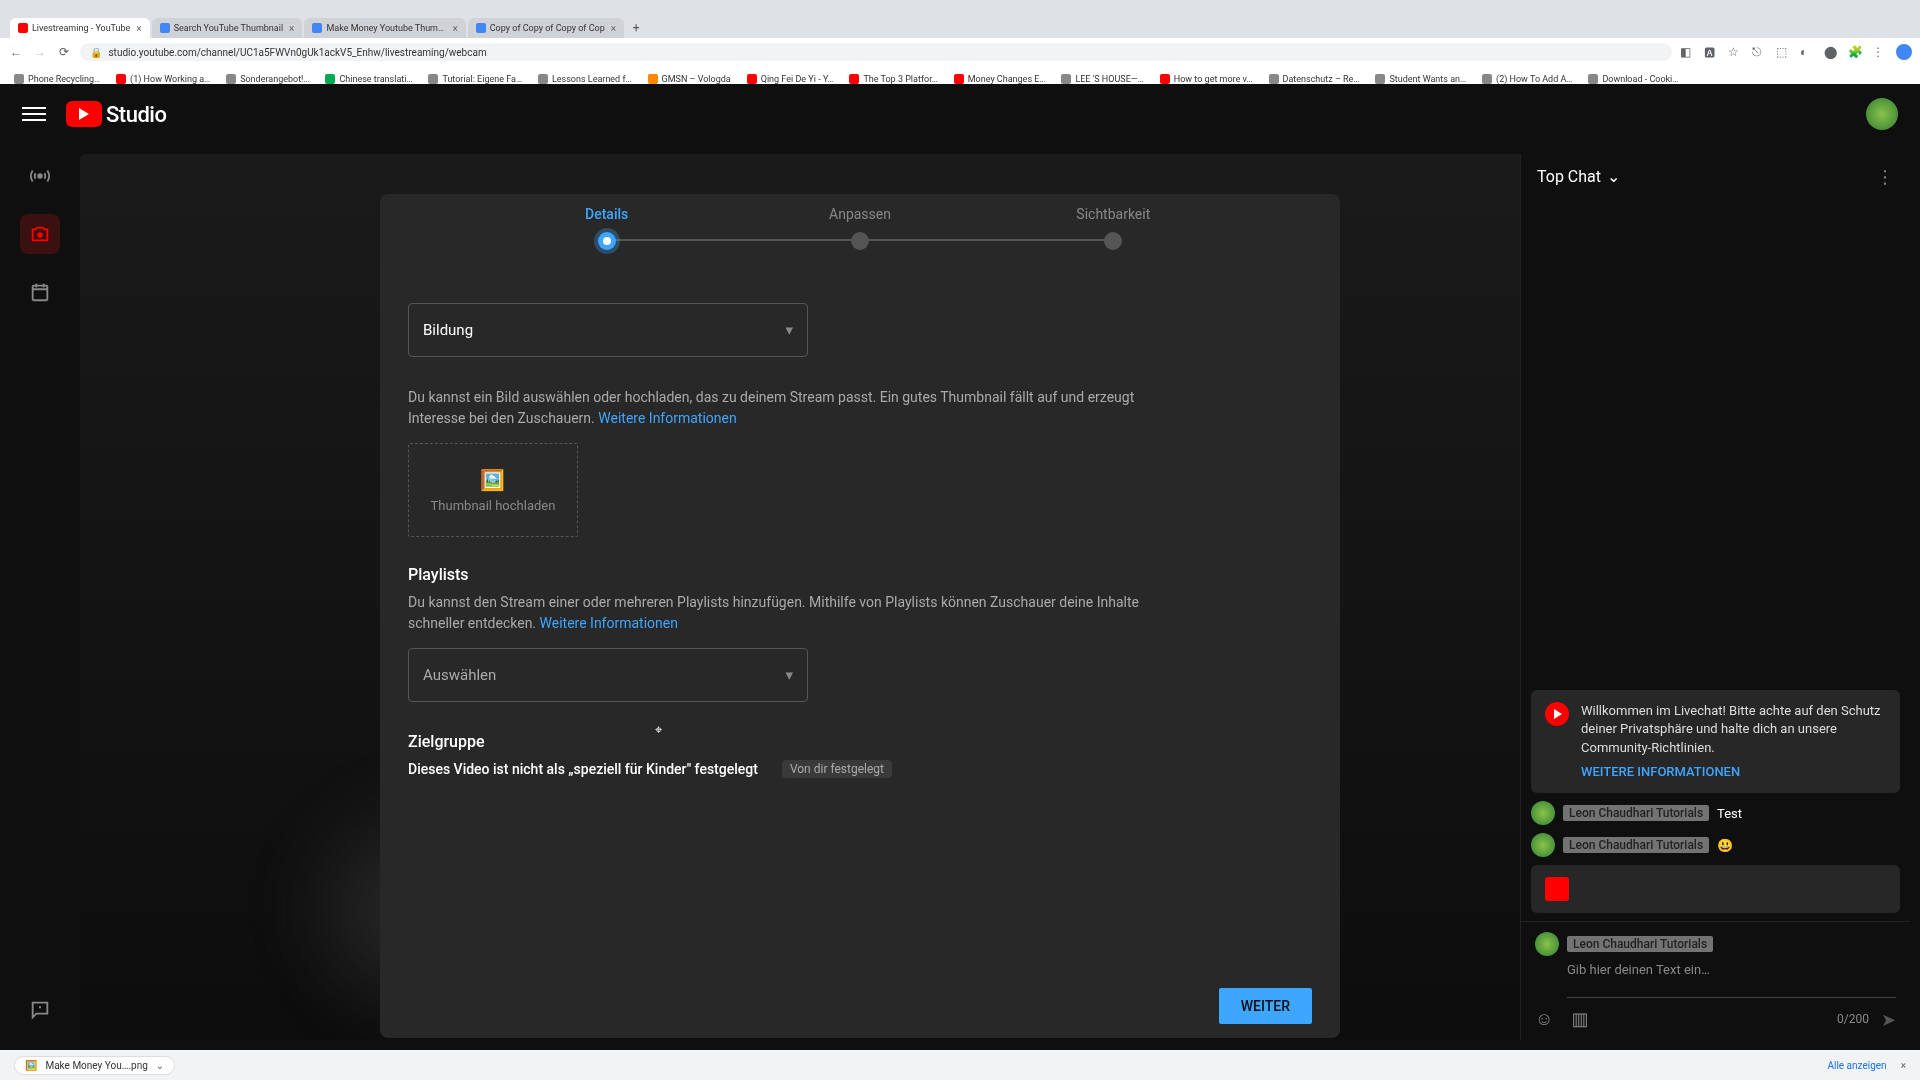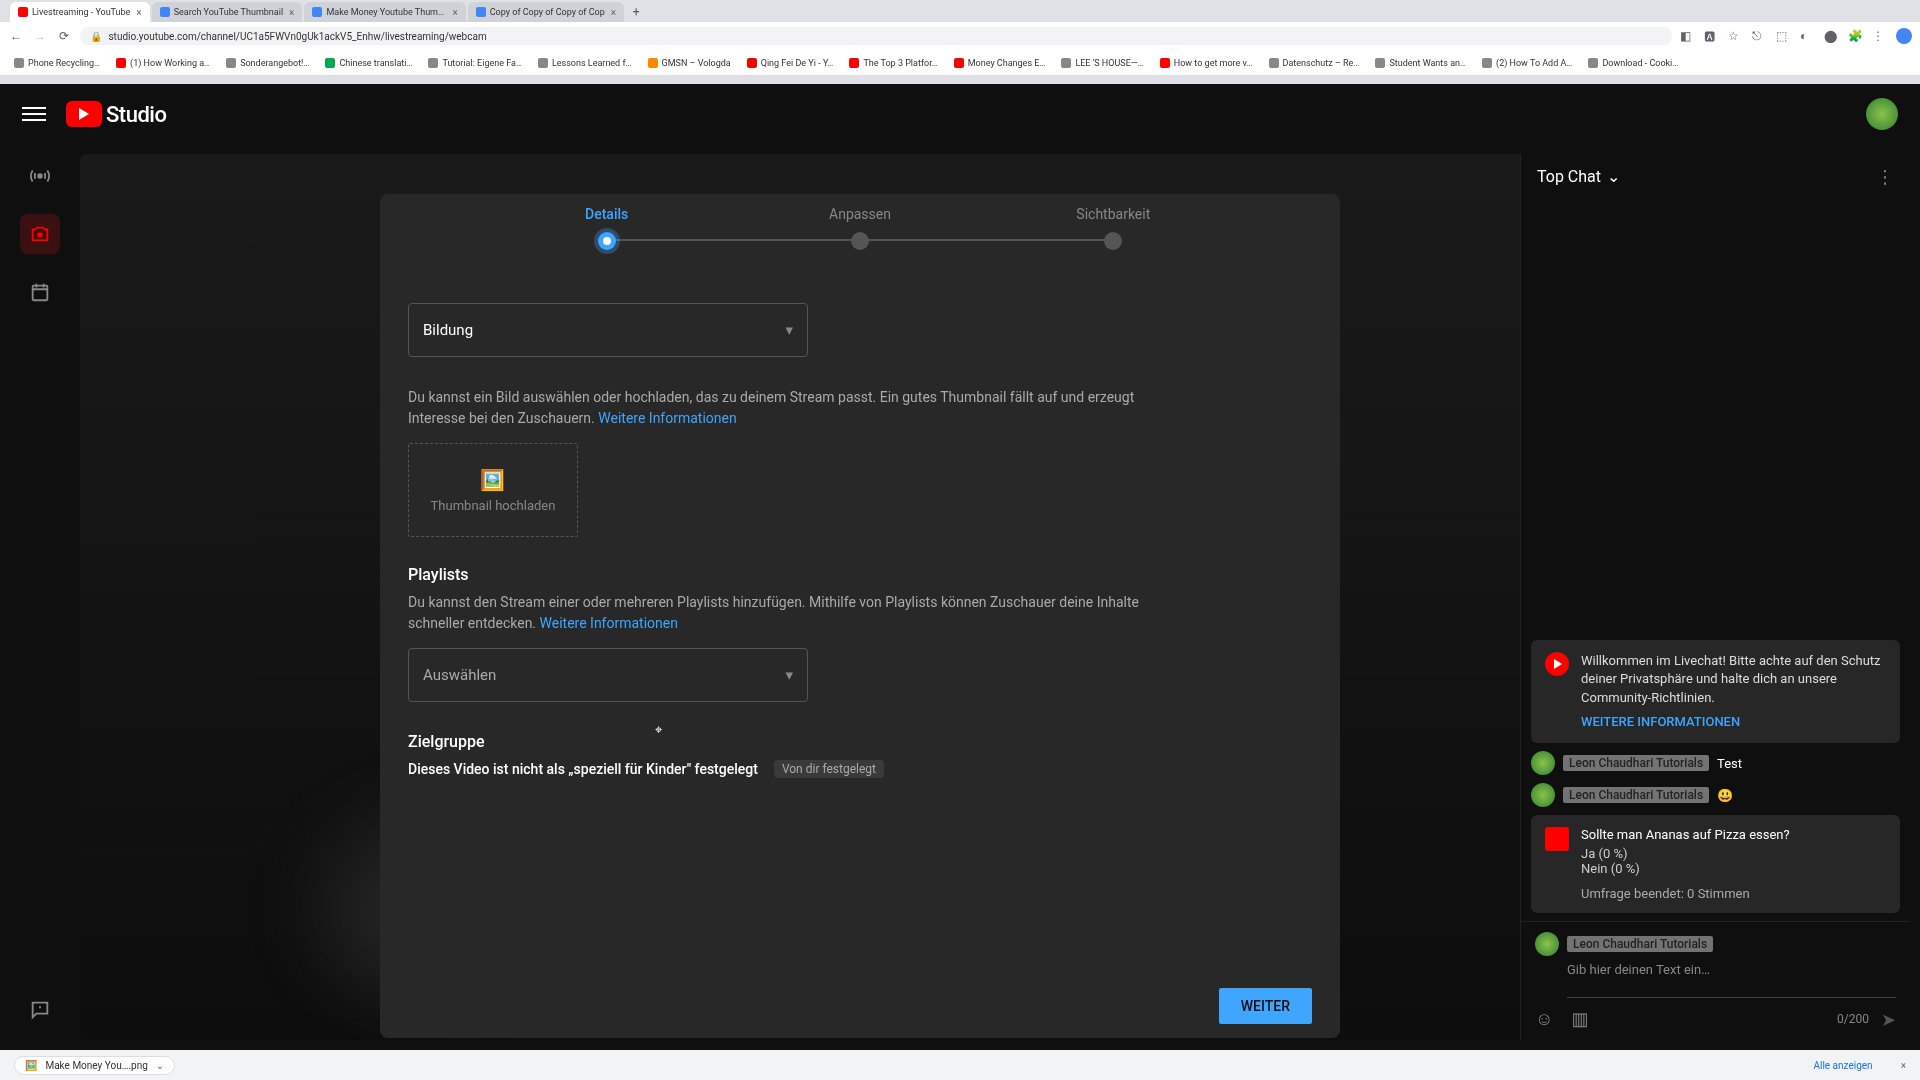--- a/index.html
+++ b/index.html
@@ -1,20 +1,20 @@
 <!DOCTYPE html>
 <html><head>
 <meta charset="utf-8">
 <style>
 * { margin: 0; padding: 0; box-sizing: border-box; font-family: Roboto, Arial, sans-serif; }
 body { background: #0f0f0f; color: #fff; width: 1920px; height: 1080px; overflow: hidden; }
 
 
 .browser-chrome { background: #dee1e6; height: 84px; }
-.tab-strip { height: 22px; background: #dee1e6; display: flex; align-items: flex-end; padding-left: 10px; }
+.tab-strip { height: 38px; background: #dee1e6; display: flex; align-items: flex-end; padding-left: 10px; }
 .tab { display: flex; align-items: center; background: #fff; height: 20px; padding: 0 8px; font-size: 9px; color: #333; border-radius: 6px 6px 0 0; margin-right: 2px; max-width: 180px; }
 .tab.inactive { background: #cfd2d6; }
 .tab-favicon { width: 10px; height: 10px; margin-right: 4px; border-radius: 2px; background: #888; }
 .tab-text { white-space: nowrap; overflow: hidden; text-overflow: ellipsis; max-width: 120px; }
 .tab-close { margin-left: 6px; font-size: 10px; color: #666; }
 .tab-add { width: 20px; height: 20px; display: flex; align-items: center; justify-content: center; color: #555; font-size: 12px; }
 .addr-bar-row { height: 28px; background: #fff; display: flex; align-items: center; padding: 0 8px; gap: 8px; }
 .nav-btn { width: 16px; height: 16px; display: flex; align-items: center; justify-content: center; color: #5f6368; font-size: 12px; }
 .addr-field { flex: 1; height: 18px; background: #f1f3f4; border-radius: 9px; display: flex; align-items: center; padding: 0 10px; font-size: 10px; color: #333; }
 .addr-icon-group { display: flex; gap: 10px; align-items: center; }
@@ -61,21 +61,21 @@
 .dialog-content::-webkit-scrollbar-thumb { background: #555; border-radius: 5px; }
 
 .cutoff-text { font-size: 14px; color: #aaa; margin: 4px 0 14px; overflow: hidden; height: 5px; }
 .select-field { width: 400px; height: 54px; border: 1px solid #555; border-radius: 4px; display: flex; align-items: center; justify-content: space-between; padding: 0 14px; color: #fff; margin-bottom: 30px; font-size: 15px; }
 .select-caret { color: #888; }
 .section-h { font-size: 16px; font-weight: 500; margin: 10px 0 8px; }
 .section-desc { font-size: 14px; color: #aaa; line-height: 1.5; margin-bottom: 14px; max-width: 770px; }
 .link { color: #3ea6ff; cursor: pointer; }
 .thumb-upload { width: 170px; height: 94px; border: 1px dashed #555; border-radius: 2px; display: flex; flex-direction: column; align-items: center; justify-content: center; color: #888; font-size: 13px; gap: 6px; margin-bottom: 28px; }
 .thumb-icon { font-size: 20px; }
-.badge-text { display: inline-flex; align-items: center; gap: 16px; font-size: 14px; margin-bottom: 10px; }
+.badge-text { display: inline-flex; align-items: center; gap: 24px; font-size: 14px; margin-bottom: 10px; }
 .badge { background: #3a3a3a; color: #aaa; font-size: 12px; padding: 2px 8px; border-radius: 4px; }
 .bold-desc { color: #fff; font-weight: 500; font-size: 14px; }
 
 .dialog-footer { padding: 14px 28px; display: flex; justify-content: flex-end; }
 .primary-btn { background: #3ea6ff; color: #0d0d0d; font-weight: 500; padding: 10px 22px; border: none; border-radius: 2px; font-size: 14px; cursor: pointer; }
 
 
 .chat-panel { width: 390px; background: #0f0f0f; margin: 10px 10px 10px 0; display: flex; flex-direction: column; border-left: 1px solid #222; }
 .chat-hdr { display: flex; align-items: center; justify-content: space-between; padding: 12px 16px; gap: 41px; }
 .chat-title { font-size: 16px; display: flex; align-items: center; gap: 6px; }
@@ -100,21 +100,21 @@
 .chat-input-field { color: #888; font-size: 13px; margin: 6px 0 0 32px; border-bottom: 1px solid #444; padding-bottom: 20px; }
 .chat-input-footer { display: flex; align-items: center; justify-content: space-between; margin-top: 10px; }
 .chat-tools { display: flex; gap: 18px; color: #888; font-size: 18px; }
 .chat-counter { color: #888; font-size: 12px; display: flex; align-items: center; gap: 12px; }
 .send-icon { color: #555; font-size: 18px; }
 
 
 .downloads-bar { height: 30px; background: #f1f3f4; display: flex; align-items: center; justify-content: space-between; padding: 0 14px; font-size: 10px; color: #333; }
 .dl-item { display: flex; align-items: center; gap: 8px; background: #fff; padding: 3px 10px; border: 1px solid #ddd; border-radius: 12px; }
 .dl-caret { color: #666; }
-.dl-right { display: flex; align-items: center; gap: 28px; }
+.dl-right { display: flex; align-items: center; gap: 14px; }
 .dl-close { color: #666; }
 
 
 .cursor-b { position: absolute; left: 575px; top: 568px; font-size: 13px; color: #fff; pointer-events: none; }
 
 
 .bg-silhouette { position: absolute; left: 200px; bottom: 0; width: 260px; height: 260px; background: radial-gradient(ellipse at center, #2a2a2a 0%, transparent 70%); filter: blur(20px); }
 </style>
 </head>
 <body>
@@ -356,26 +356,20 @@
           <span class="chat-user">Leon Chaudhari Tutorials</span>
           <span class="chat-text">Test</span>
         </div>
         <div class="chat-msg">
           <div class="chat-avatar"></div>
           <span class="chat-user">Leon Chaudhari Tutorials</span>
           <span class="chat-text">😃</span>
         </div>
         <div class="poll-box">
           <div class="poll-icon"></div>
-          <div>
-            <div class="poll-q">Sollte man Ananas auf Pizza essen?</div>
-            <div class="poll-opt">Ja (0 %)</div>
-            <div class="poll-opt">Nein (0 %)</div>
-            <div class="poll-end">Umfrage beendet: 0 Stimmen</div>
-          </div>
         </div>
       </div>
       <div class="chat-input-area">
         <div class="chat-input-user">
           <div class="chat-avatar"></div>
           <span class="chat-user">Leon Chaudhari Tutorials</span>
         </div>
         <div class="chat-input-field">Gib hier deinen Text ein…</div>
         <div class="chat-input-footer">
           <div class="chat-tools">

